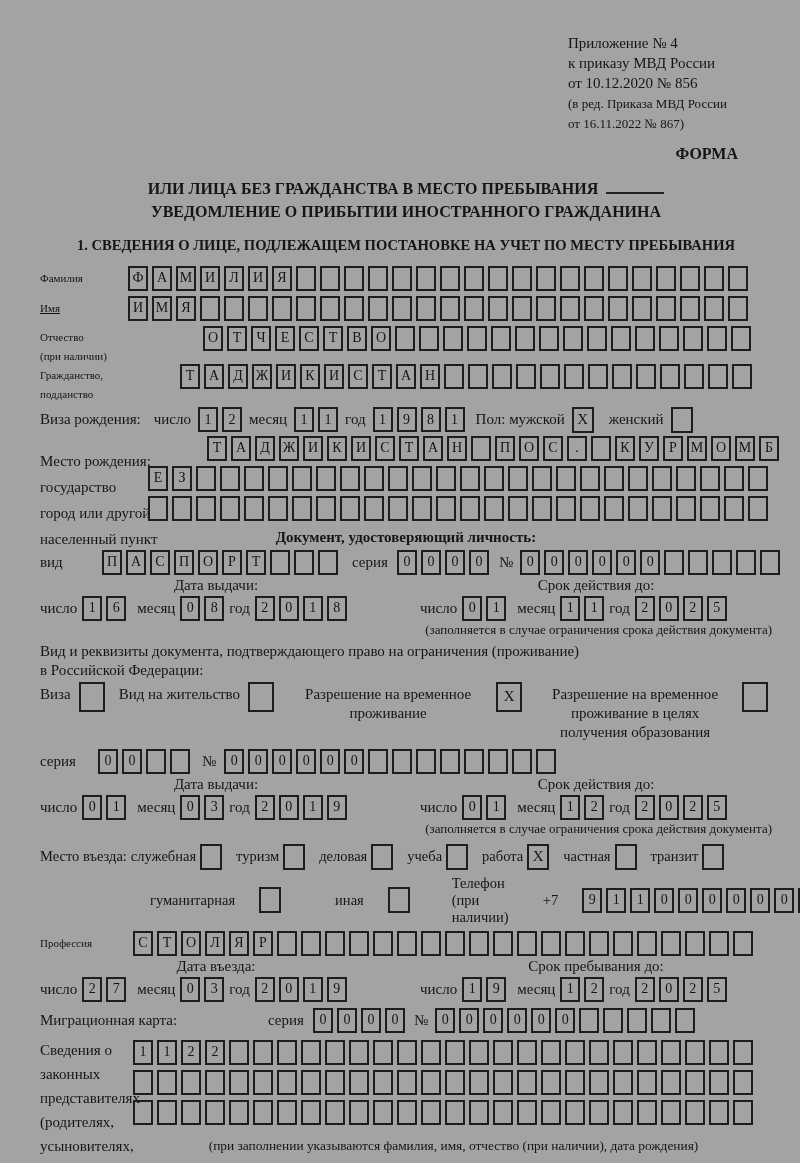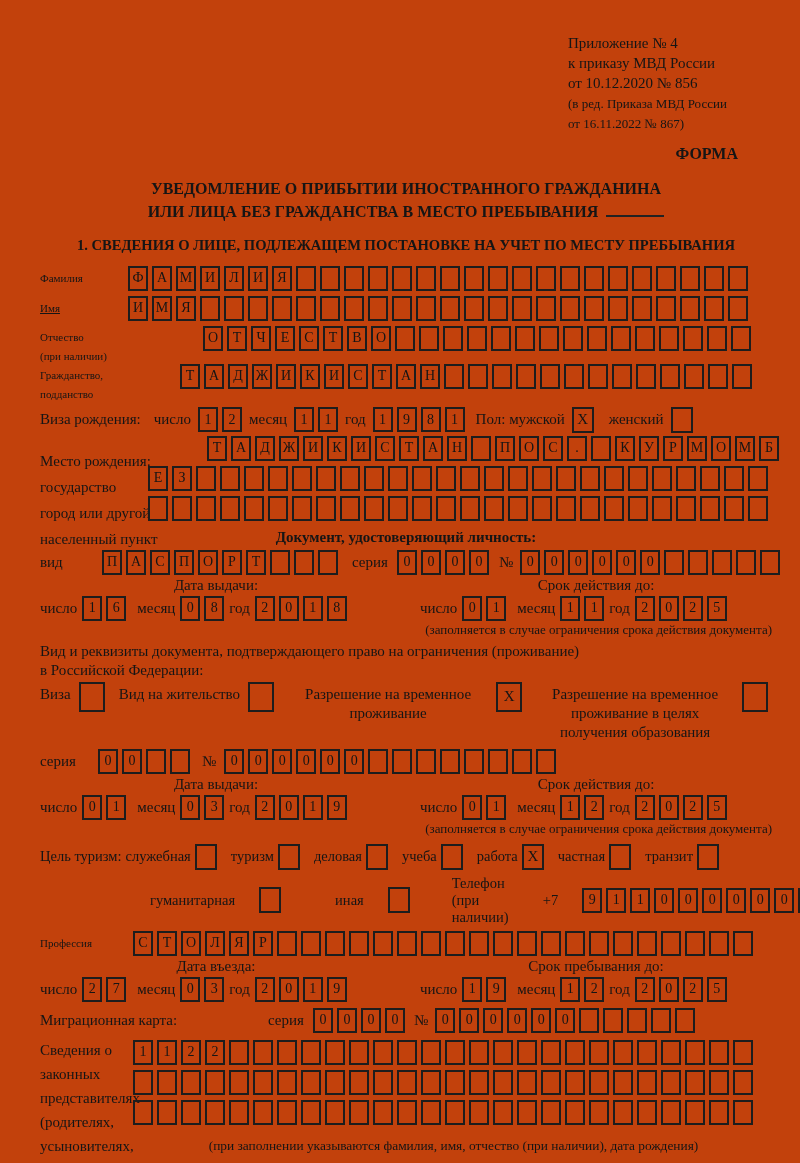--- a/index.html
+++ b/index.html
@@ -1,18 +1,18 @@
 <!DOCTYPE html>
 <html><head>
 <meta charset="utf-8">
 <style>
   html,body{margin:0;padding:0;background:#fff;}
   .page{
     position:relative;width:800px;height:1163px;box-sizing:border-box;
-    padding:34px 28px 10px 40px;background:#c2410c;color:#151515;
+    padding:34px 28px 10px 40px;background:#a3a3a3;color:#151515;
     font-family:"Liberation Serif","DejaVu Serif",serif;font-size:15px;
     overflow:hidden;
   }
   
   .appendix{margin-left:528px;line-height:1.32;}
   .appendix .ed{font-size:13px;line-height:1.3;margin-top:3px;}
   .forma{margin-top:12px;padding-right:34px;text-align:right;font-weight:bold;font-size:16px;}
   
   .title{margin-top:14px;text-align:center;font-weight:bold;font-size:16px;line-height:1.45;}
   .blank-line{display:inline-block;width:58px;border-bottom:2px solid #222;height:14px;margin-left:8px;}
@@ -75,22 +75,22 @@
     <div>Приложение № 4</div>
     <div>к приказу МВД России</div>
     <div>от 10.12.2020 № 856</div>
     <div class="ed">(в ред. Приказа МВД России</div>
     <div class="ed">от 16.11.2022 № 867)</div>
   </div>
 
   <div class="forma">ФОРМА</div>
 
   <div class="title">
+    <div><span>ИЛИ ЛИЦА БЕЗ ГРАЖДАНСТВА В МЕСТО ПРЕБЫВАНИЯ</span><span class="blank-line"></span></div>
     <div>УВЕДОМЛЕНИЕ О ПРИБЫТИИ ИНОСТРАННОГО ГРАЖДАНИНА</div>
-    <div><span>ИЛИ ЛИЦА БЕЗ ГРАЖДАНСТВА В МЕСТО ПРЕБЫВАНИЯ</span><span class="blank-line"></span></div>
   </div>
 
   <div class="sect">1. СВЕДЕНИЯ О ЛИЦЕ, ПОДЛЕЖАЩЕМ ПОСТАНОВКЕ НА УЧЕТ ПО МЕСТУ ПРЕБЫВАНИЯ</div>
 
   <div class="frow" style="margin-top:12px;">
     <div class="flabel" style="width:88px;">Фамилия</div>
     <div class="cells">
         <span class="cell">Ф</span>
         <span class="cell">А</span>
         <span class="cell">М</span>
@@ -511,21 +511,21 @@
             <span class="cell">0</span>
             <span class="cell">2</span>
             <span class="cell">5</span>
           </span>
       </div>
     </div>
   </div>
   <div class="note">(заполняется в случае ограничения срока действия документа)</div>
 
   <div class="purpose">
-    <span>Цель туризм:</span>
+    <span>Место въезда:</span>
     <span>служебная</span>
     <span class="checkbox"></span>
       <span class="gap"></span>
     <span>туризм</span>
     <span class="checkbox"></span>
       <span class="gap"></span>
     <span>деловая</span>
     <span class="checkbox"></span>
       <span class="gap"></span>
     <span>учеба</span>

